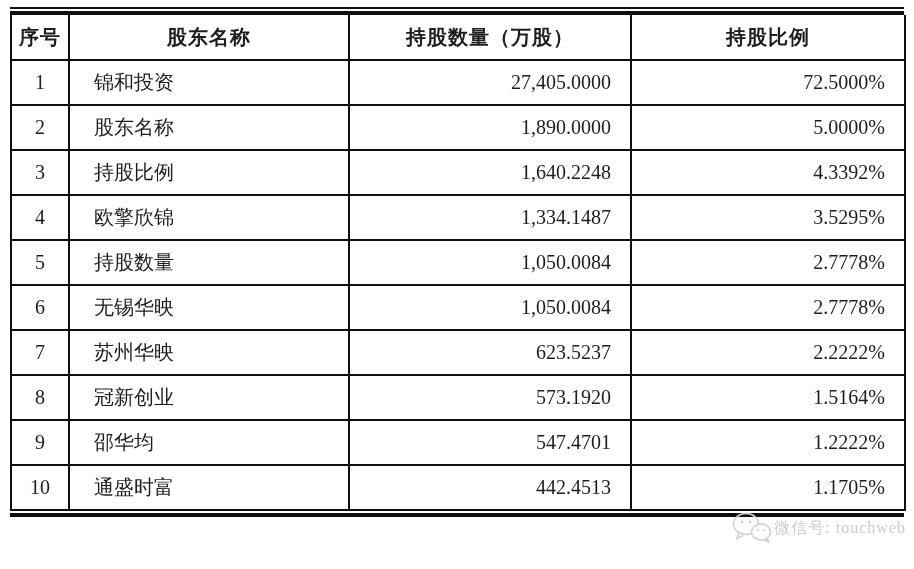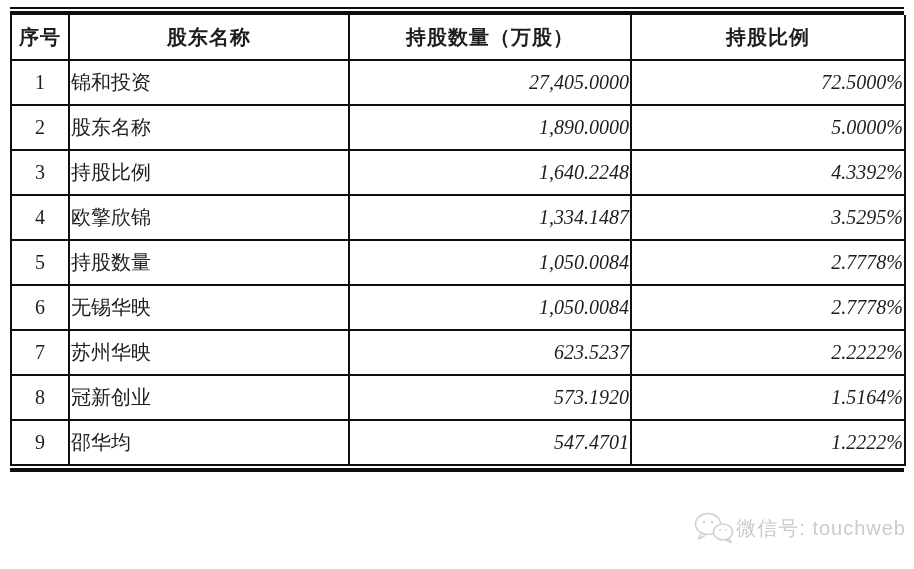--- a/index.html
+++ b/index.html
@@ -38,33 +38,33 @@
   }
   table.shareholders th {
     border-top: none;
     height: 42px;
     font-weight: bold;
     text-align: center;
     letter-spacing: 1px;
   }
   table.shareholders td { height: 41px; }
   .c-idx  { text-align: center; }
-  .c-name { text-align: left;  padding-left: 1px; }
-  .c-num  { text-align: right; padding-right: 1px; font-style: italic; }
+  .c-name { text-align: left;  padding-left: 24px; }
+  .c-num  { text-align: right; padding-right: 19px; }
   .watermark {
     position: absolute;
     top: 508px;
     right: 8px;
     height: 40px;
     display: flex;
     align-items: center;
     gap: 1px;
     color: #cbcbcb;
-    font-family: Liberation Sans, sans-serif;
-    font-size: 20px;
+    font-family: Liberation Serif, serif;
+    font-size: 16px;
     letter-spacing: 1px;
     user-select: none;
   }
   .watermark svg { display: block; }
 </style>
 </head>
 <body>
 
 <div class="table-wrap">
   <div class="rule-thin"></div>
@@ -134,20 +134,26 @@
         <td class="c-name">冠新创业</td>
         <td class="c-num">573.1920</td>
         <td class="c-num">1.5164%</td>
       </tr>
       <tr>
         <td class="c-idx">9</td>
         <td class="c-name">邵华均</td>
         <td class="c-num">547.4701</td>
         <td class="c-num">1.2222%</td>
       </tr>
+      <tr>
+        <td class="c-idx">10</td>
+        <td class="c-name">通盛时富</td>
+        <td class="c-num">442.4513</td>
+        <td class="c-num">1.1705%</td>
+      </tr>
     </tbody>
   </table>
 
   <div class="rule-gap"></div>
   <div class="rule-thick"></div>
 </div>
 
 <div class="watermark">
   <span>
     <svg width="42" height="34" viewBox="0 0 42 34" fill="none" xmlns="http://www.w3.org/2000/svg">

